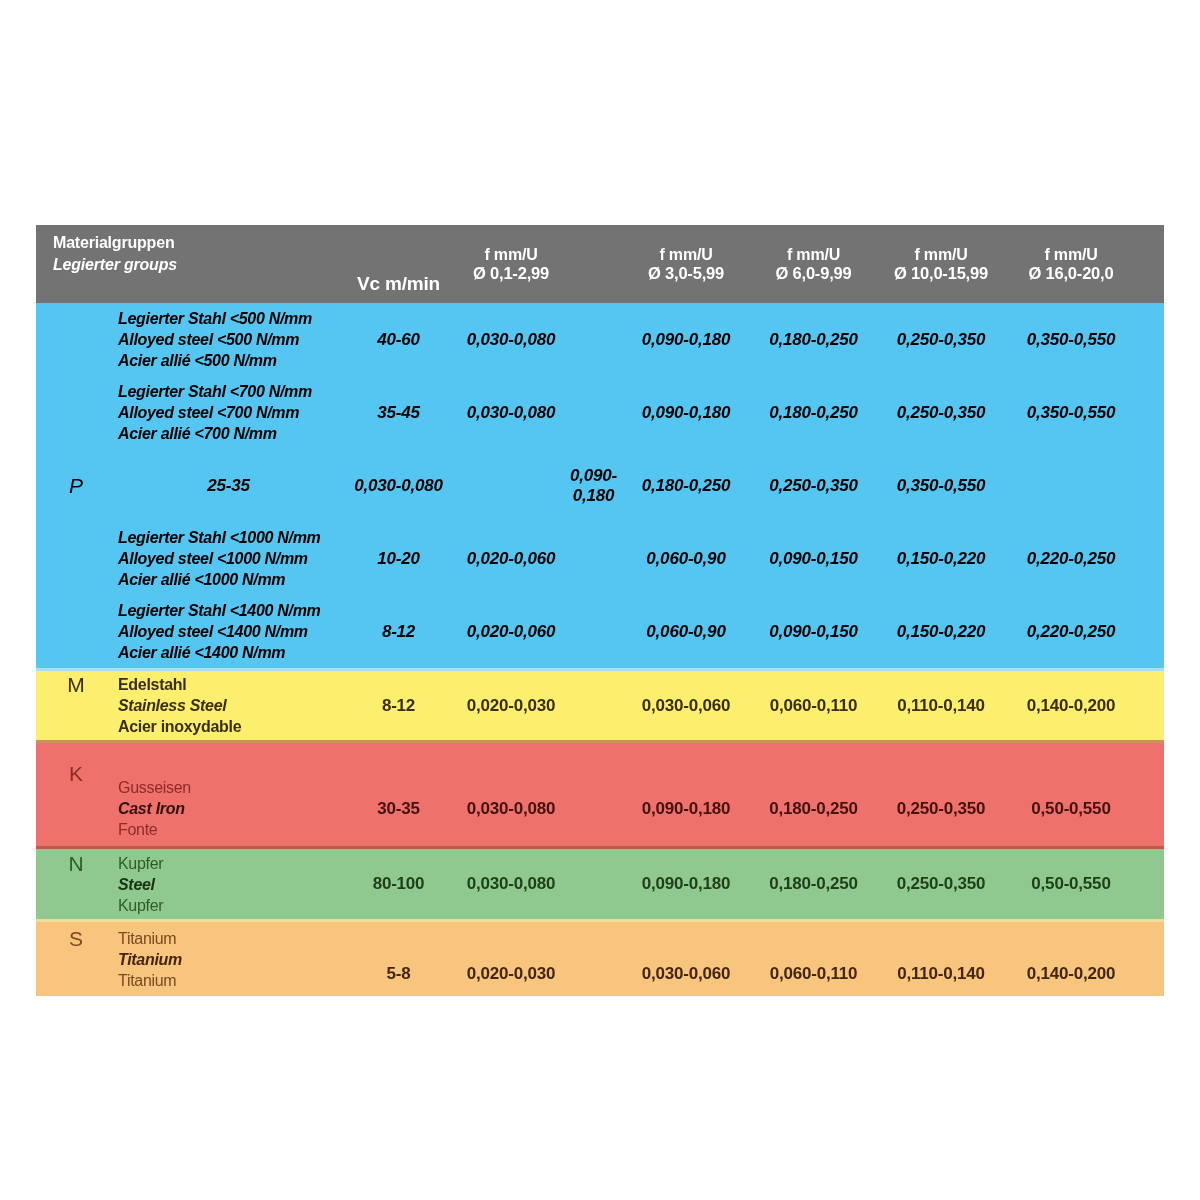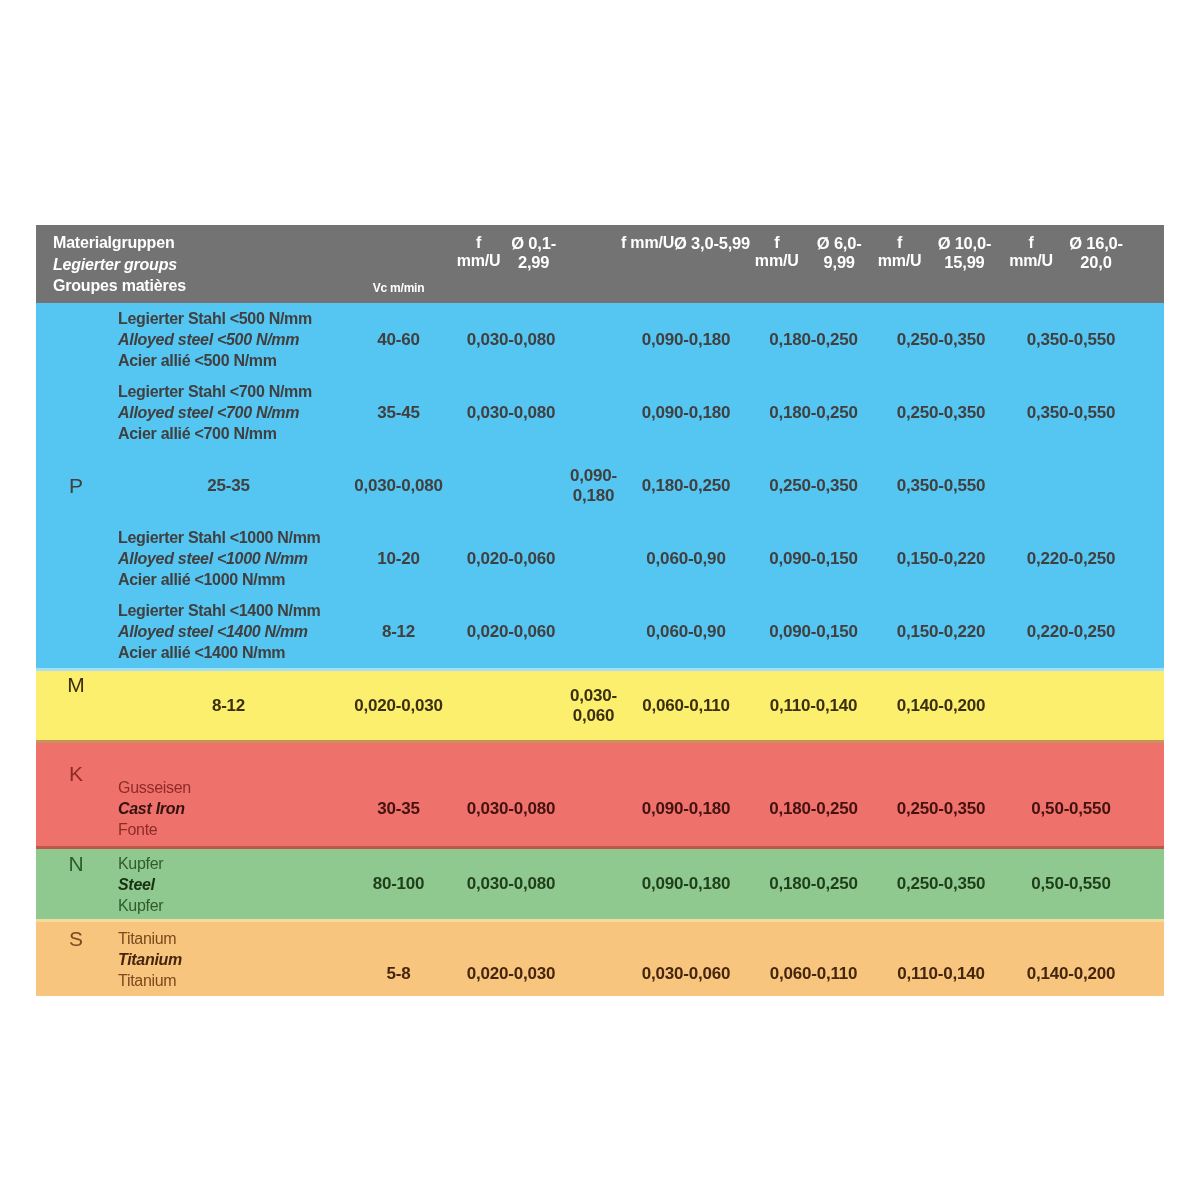--- a/index.html
+++ b/index.html
@@ -16,24 +16,24 @@
   .thead {
     background:#737373; color:#ffffff; height:78px;
     display:grid; box-sizing:border-box; padding-right:28px;
     grid-template-columns:305px 115px 110px 55px 130px 125px 130px 130px;
   }
   .h-mat { padding:7px 0 0 17px; }
   .h-line { font-size:16px; font-weight:700; line-height:21.5px; letter-spacing:-0.2px; }
   .h-line.en { font-style:italic; }
   .h-vc {
     align-self:end; text-align:center; padding-bottom:8px;
-    font-size:12px; font-weight:700; letter-spacing:-0.2px;
+    font-size:19px; font-weight:700; letter-spacing:-0.2px;
   }
   .h-f {
-    display:flex; flex-direction:row; justify-content:flex-start;
+    display:flex; flex-direction:column; justify-content:center;
     text-align:center; padding:9px 0 8px 0; box-sizing:border-box; height:78px;
   }
   .h-funit { font-size:16px; font-weight:700; letter-spacing:-0.2px; }
   .h-dia   { font-size:16.5px; font-weight:700; letter-spacing:-0.2px; }
 
   
   .sec { display:flex; }
   .letter-col { width:80px; display:flex; align-items:center; justify-content:center; flex:none; }
   .letter { font-size:21px; font-weight:400; line-height:21px; }
   .letter-ghost { height:63px; display:flex; align-items:flex-start; }
@@ -49,21 +49,21 @@
   .spacer {  }
 
   .g-p .trow { height:73px; }
   .g-m .trow { height:69px; }
   .g-k .trow { height:75px;margin-top:28px; }
   .g-n .trow { height:70px; }
   .g-s .trow { height:74px; }
 
   
   .g-p { background:#55C5F2; }
-  .g-p .lbl, .g-p .val, .g-p .letter { color:#404040; }
+  .g-p .lbl, .g-p .val, .g-p .letter { color:#000000;font-style:italic; }
   .g-p .lbl { font-weight:700; }
 
   
   .g-m { background:#FBEF6D; }
   .g-m .lbl, .g-m .val, .g-m .letter { color:#3B2F11; }
   .g-m .lbl { font-weight:700; }
 
   
   .g-k { background:#EE716C; }
   .g-k .lbl, .g-k .letter { color:#8F2B26; font-weight:400; }
@@ -91,21 +91,20 @@
 </style>
 </head>
 <body>
 
 <div class="table-wrap">
 
   <div class="thead">
     <div class="h-mat">
       <div class="h-line de">Materialgruppen</div>
       <div class="h-line en">Legierter groups</div>
-      <div class="h-line fr">Groupes matières</div>
     </div>
     <div class="h-vc">Vc m/min</div>
     <div class="h-f">
       <div class="h-funit">f mm/U</div>
       <div class="h-dia">Ø 0,1-2,99</div>
     </div>
     <div class="spacer"></div>
     <div class="h-f">
       <div class="h-funit">f mm/U</div>
       <div class="h-dia">Ø 3,0-5,99</div>
@@ -200,20 +199,25 @@
   <div class="divider div-1"></div>
 
   <div class="sec g-m">
     <div class="letter-col">
       <div class="letter-ghost">
           <div class="letter">M</div>
         </div>
     </div>
     <div class="rows">
       <div class="trow">
+        <div class="label-cell">
+          <div class="lbl de">Edelstahl</div>
+          <div class="lbl en">Stainless Steel</div>
+          <div class="lbl fr">Acier inoxydable</div>
+        </div>
         <div class="val">8-12</div>
         <div class="val">0,020-0,030</div>
         <div class="spacer"></div>
         <div class="val">0,030-0,060</div>
         <div class="val">0,060-0,110</div>
         <div class="val">0,110-0,140</div>
         <div class="val">0,140-0,200</div>
       </div>
     </div>
   </div>

